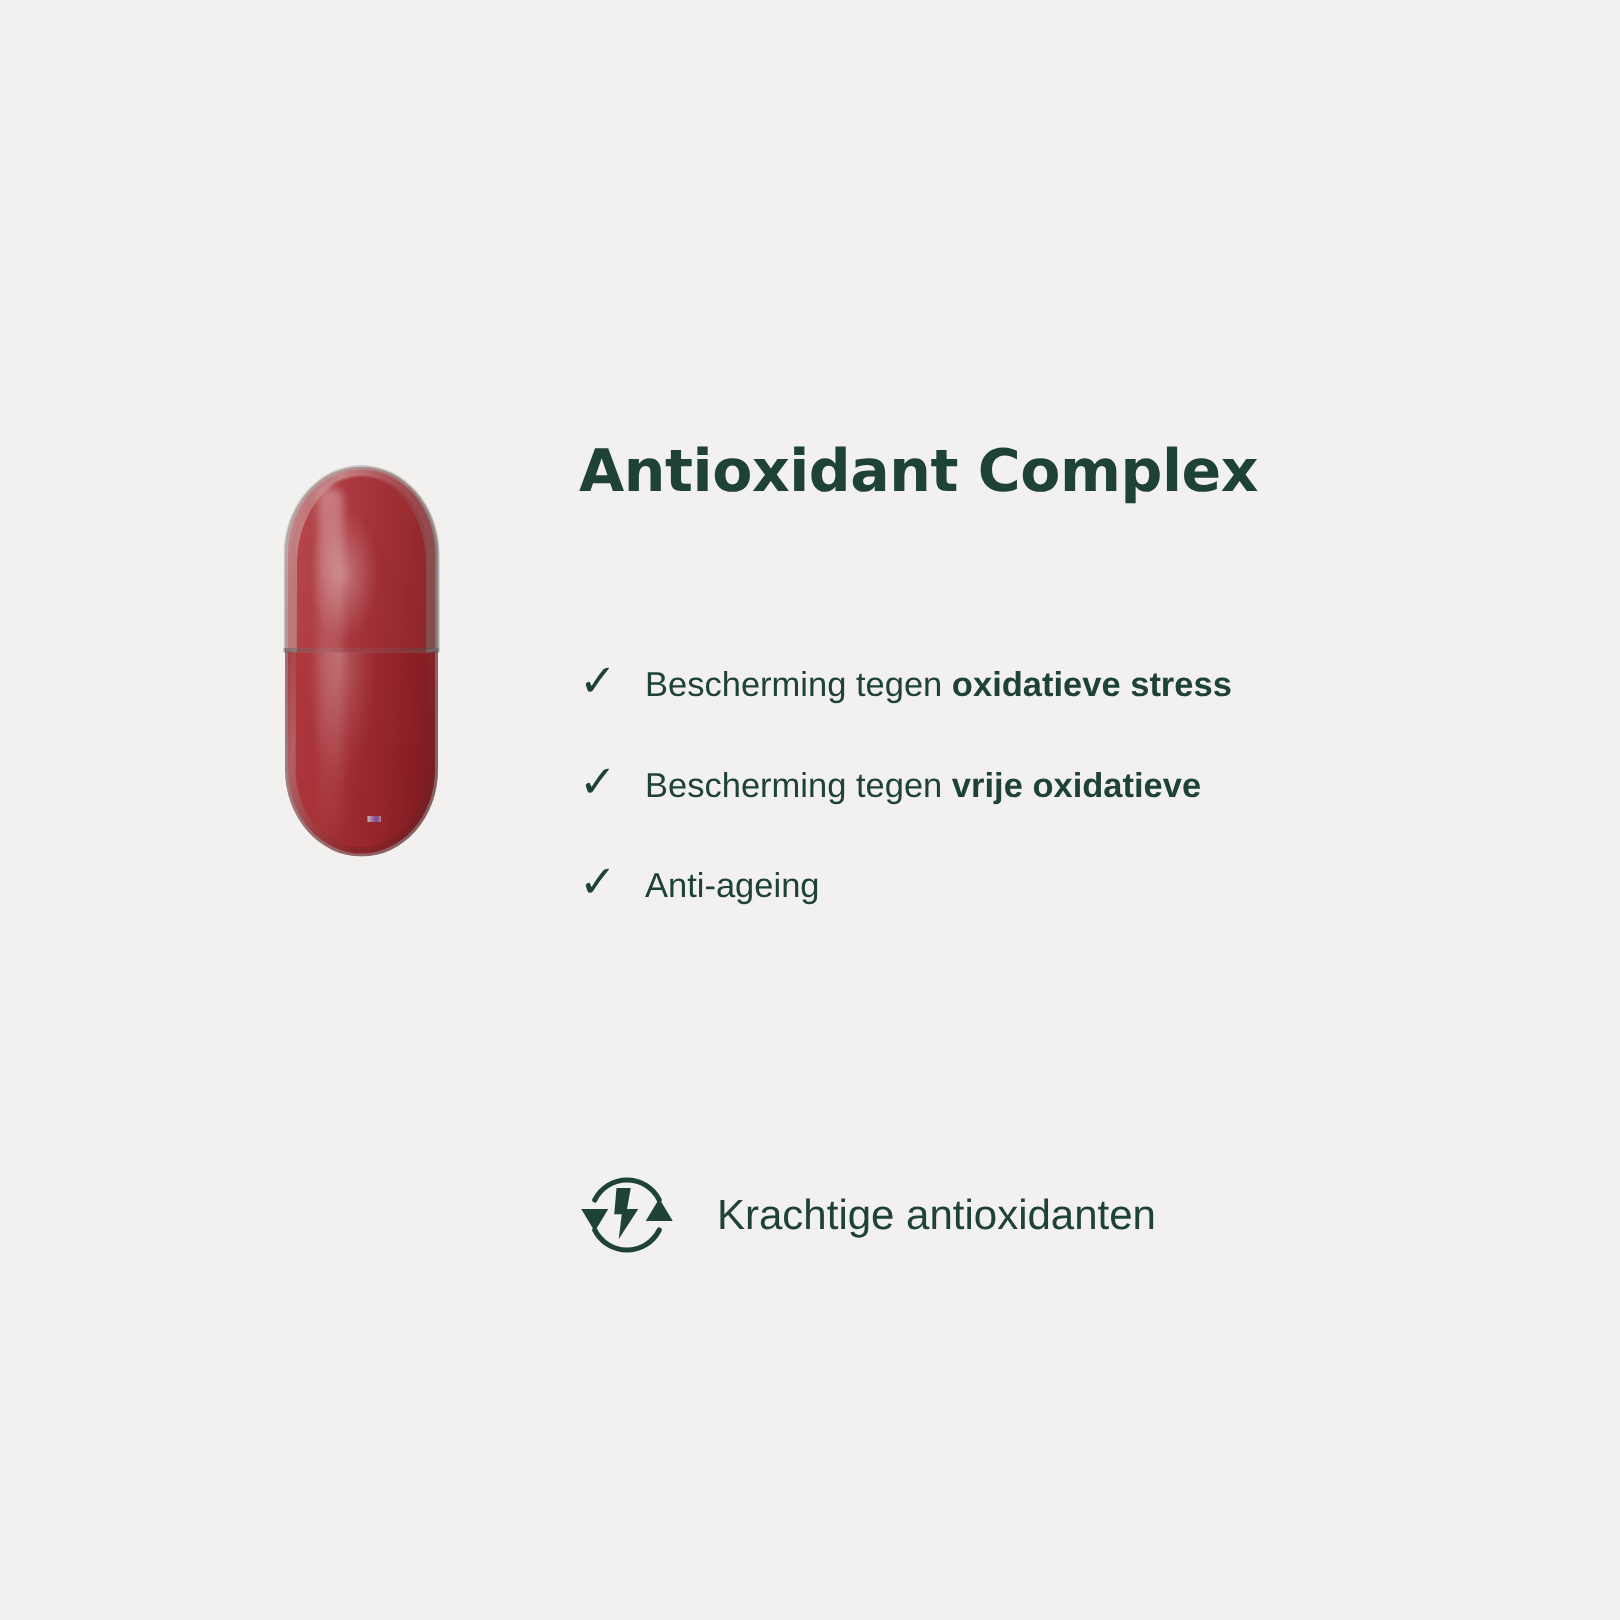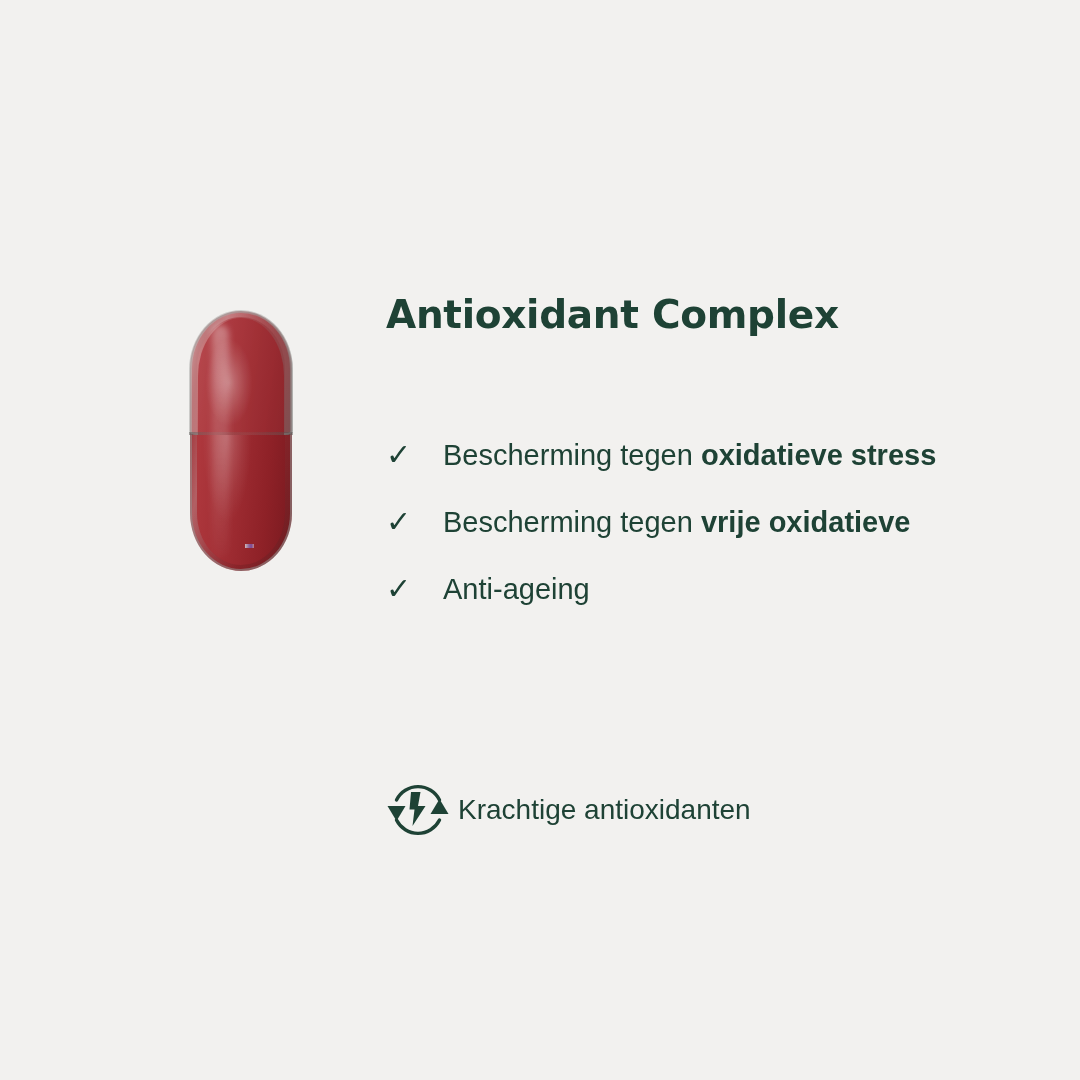--- a/index.html
+++ b/index.html
@@ -188,38 +188,37 @@
   .check {
     width: 44px;
     flex: 0 0 44px;
     font-size: 30px;
     line-height: 1;
     color: #1e4235;
     font-family: "DejaVu Sans", sans-serif;
   }
   .benefit-text {
     font-family: "Liberation Sans", sans-serif;
-    font-size: 29px;
+    font-size: 23px;
     color: #1e4235;
     line-height: 1;
     white-space: nowrap;
-    margin-left: 13px;
   }
   .benefit-text .bold {
     font-weight: 700;
   }
 
   
   .badge {
     position: absolute;
     left: 384px;
     top: 776px;
     display: flex;
     align-items: center;
-    gap: 6px;
+    gap: 26px;
   }
   .badge-icon {
     width: 68px;
     height: 68px;
     flex: 0 0 68px;
     display: block;
   }
   .badge-label {
     font-family: "Liberation Sans", sans-serif;
     font-size: 28px;

